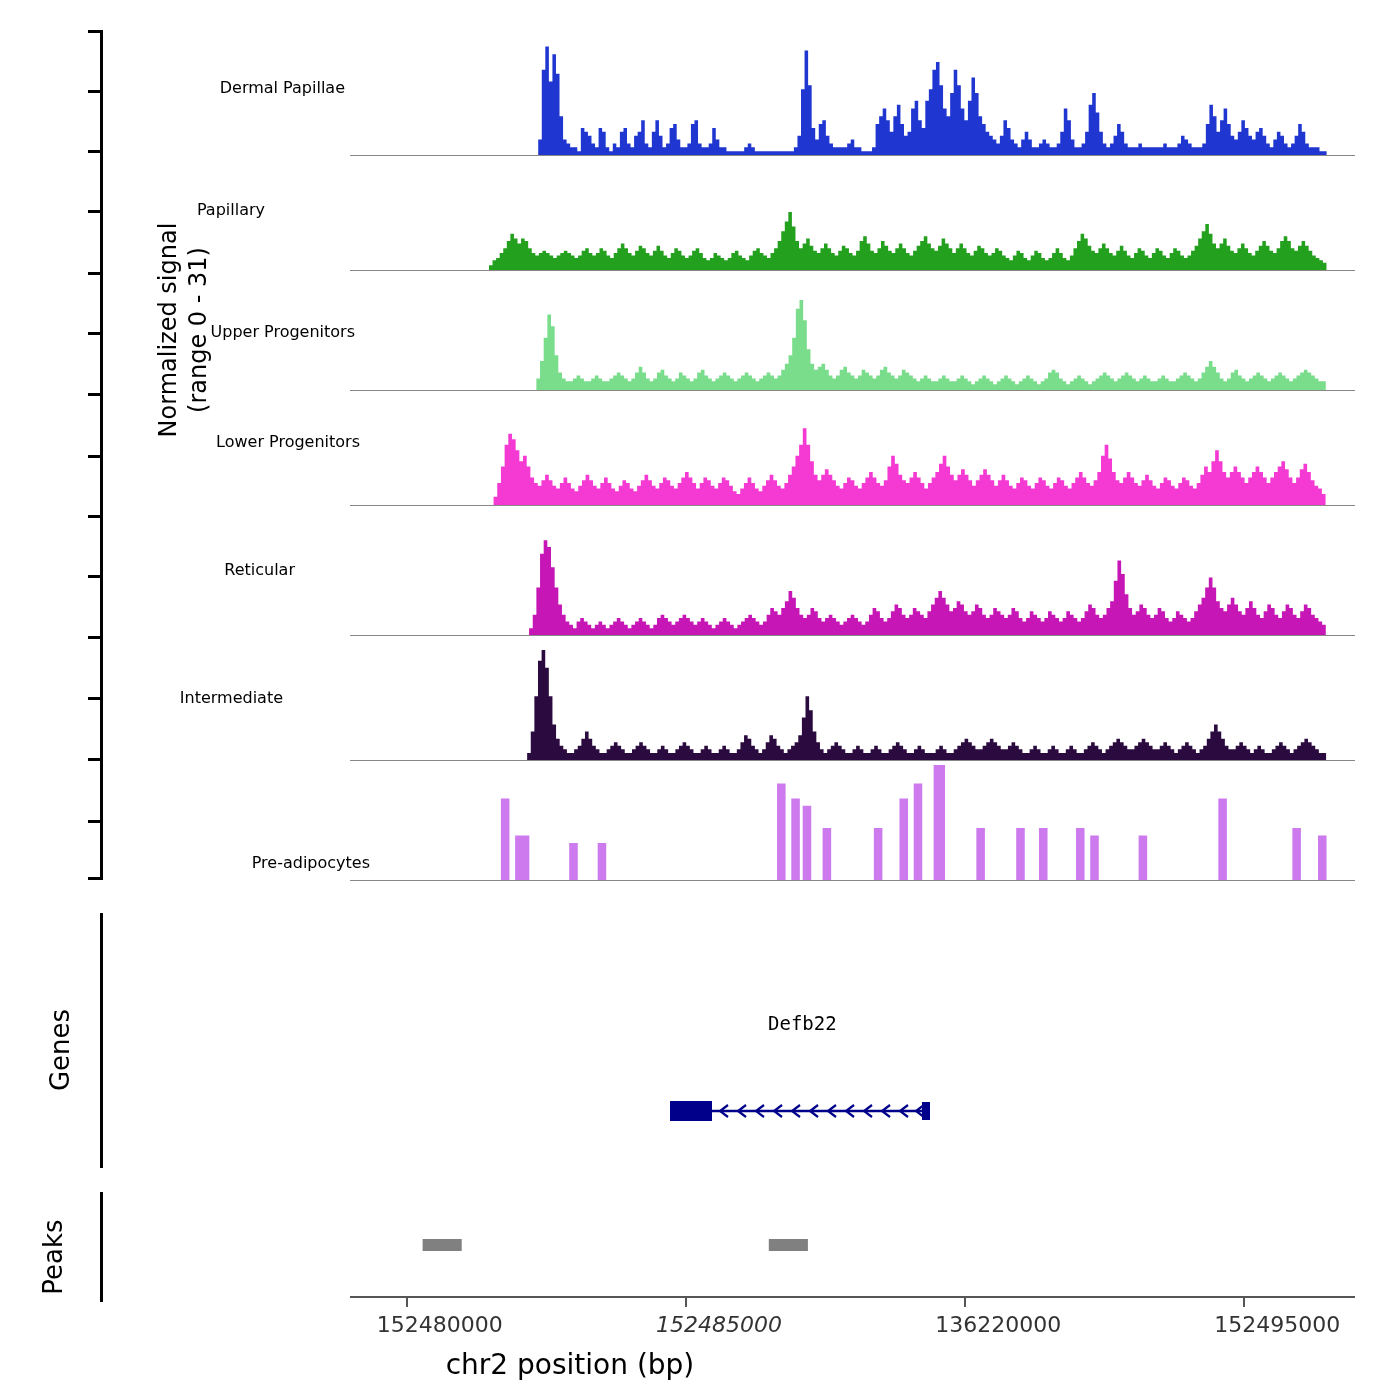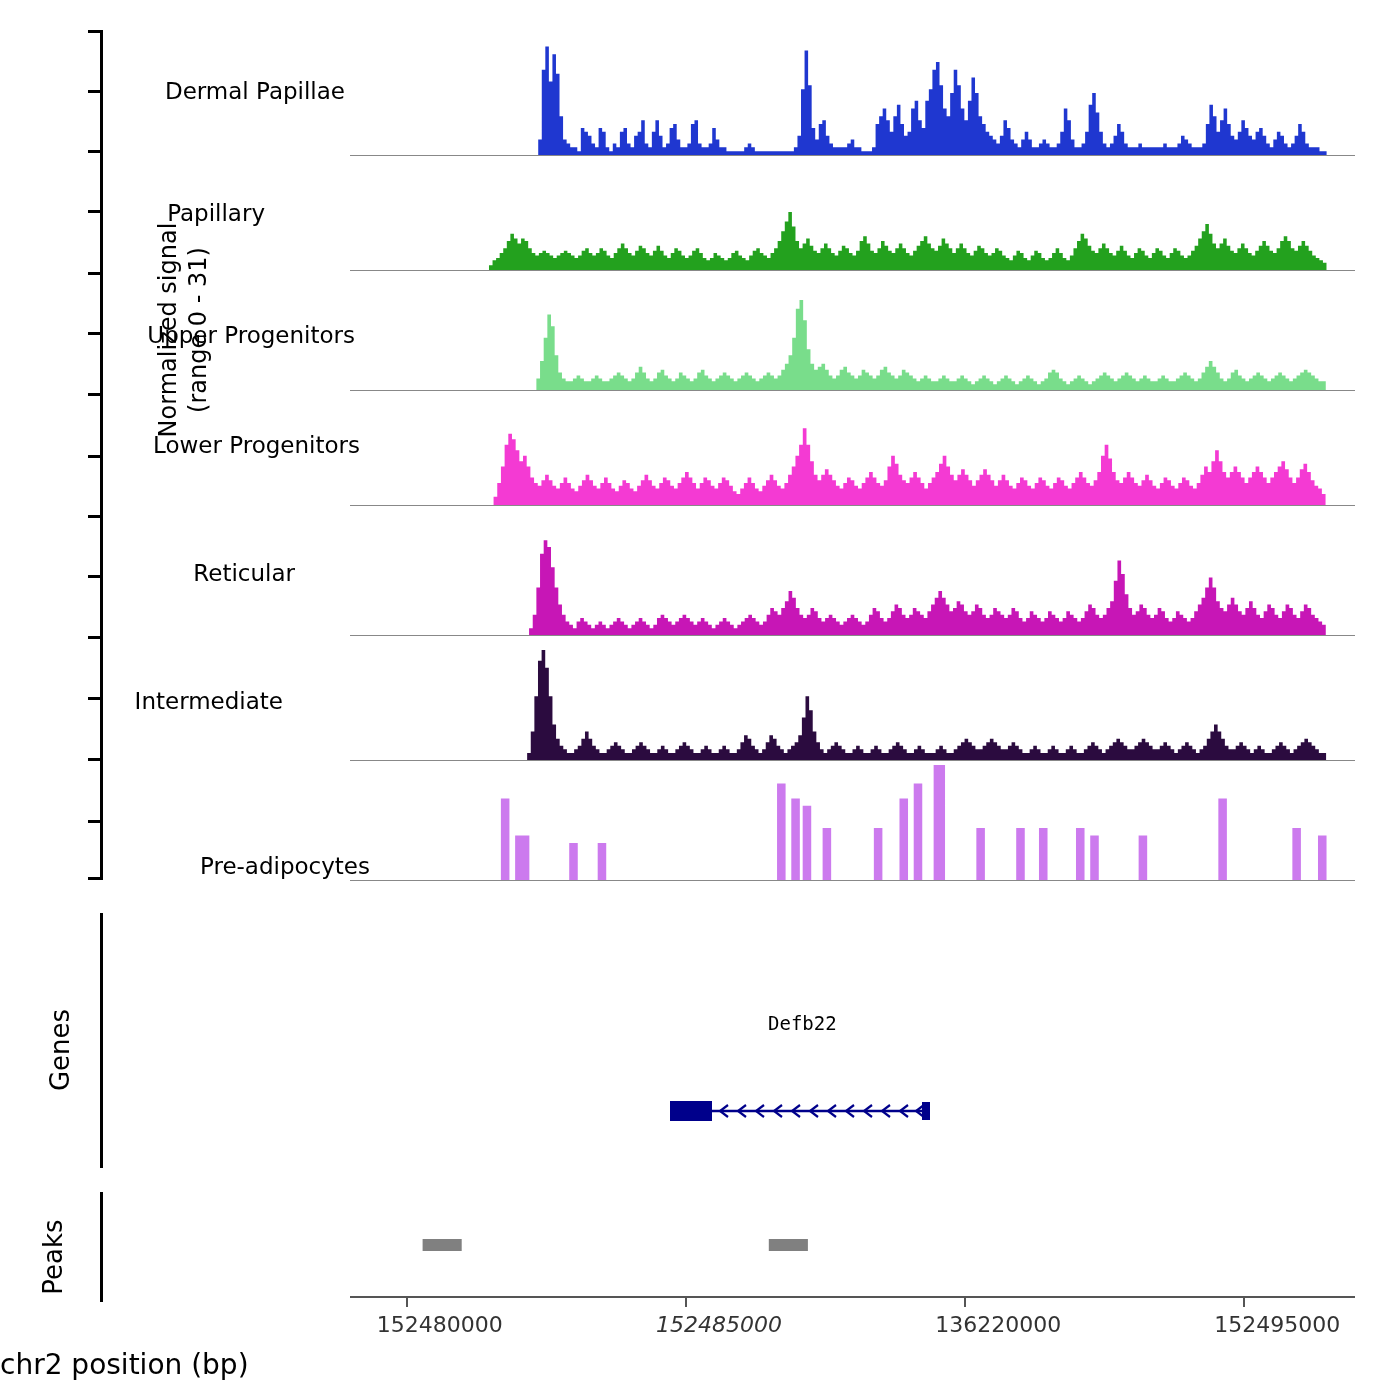--- a/index.html
+++ b/index.html
@@ -70,21 +70,21 @@
   }
 
   
   .track {
     position: absolute;
     left: 350px;
     width: 1005px;
   }
   .track-label {
     position: absolute;
-    font-size: 23px;
+    font-size: 16px;
     white-space: nowrap;
     text-align: right;
   }
   .track-svg {
     display: block;
   }
   .baseline {
     stroke: #888888;
     stroke-width: 1.2;
   }
@@ -119,21 +119,21 @@
     color: #333333;
     transform: translateX(-50%);
     white-space: nowrap;
     margin-left: 34px;
   }
   .xaxis-title {
     position: absolute;
     top: 1348px;
     left: 0;
     width: 1140px;
-    text-align: left;
+    text-align: center;
     font-size: 28px;
   }
 </style>
 </head>
 <body>
 
 <div class="root">
 
   <div class="ylabel">Normalized signal
 (range 0 - 31)</div>

